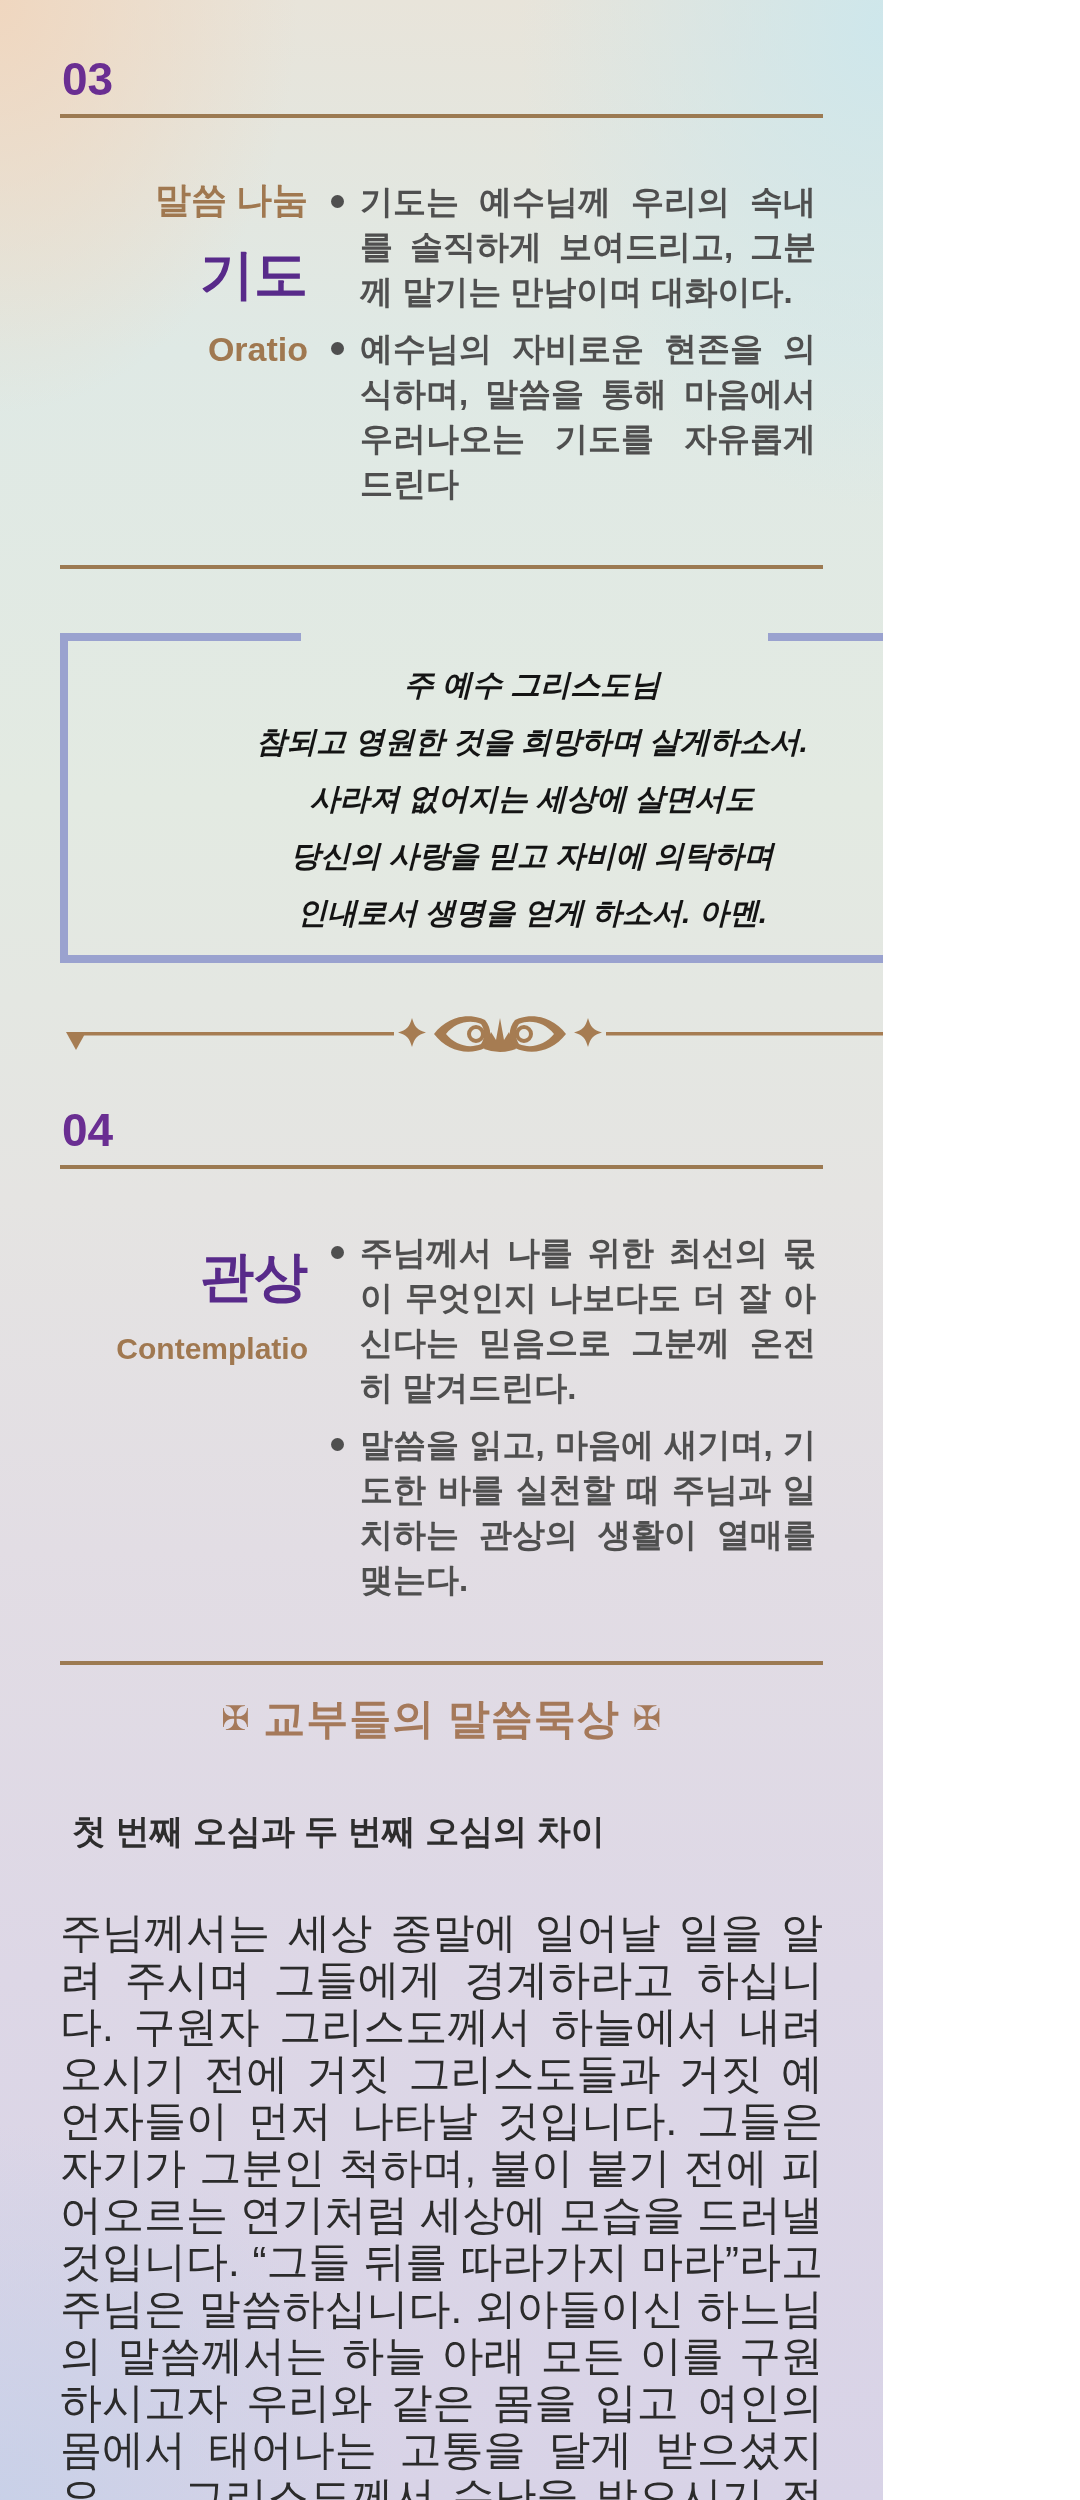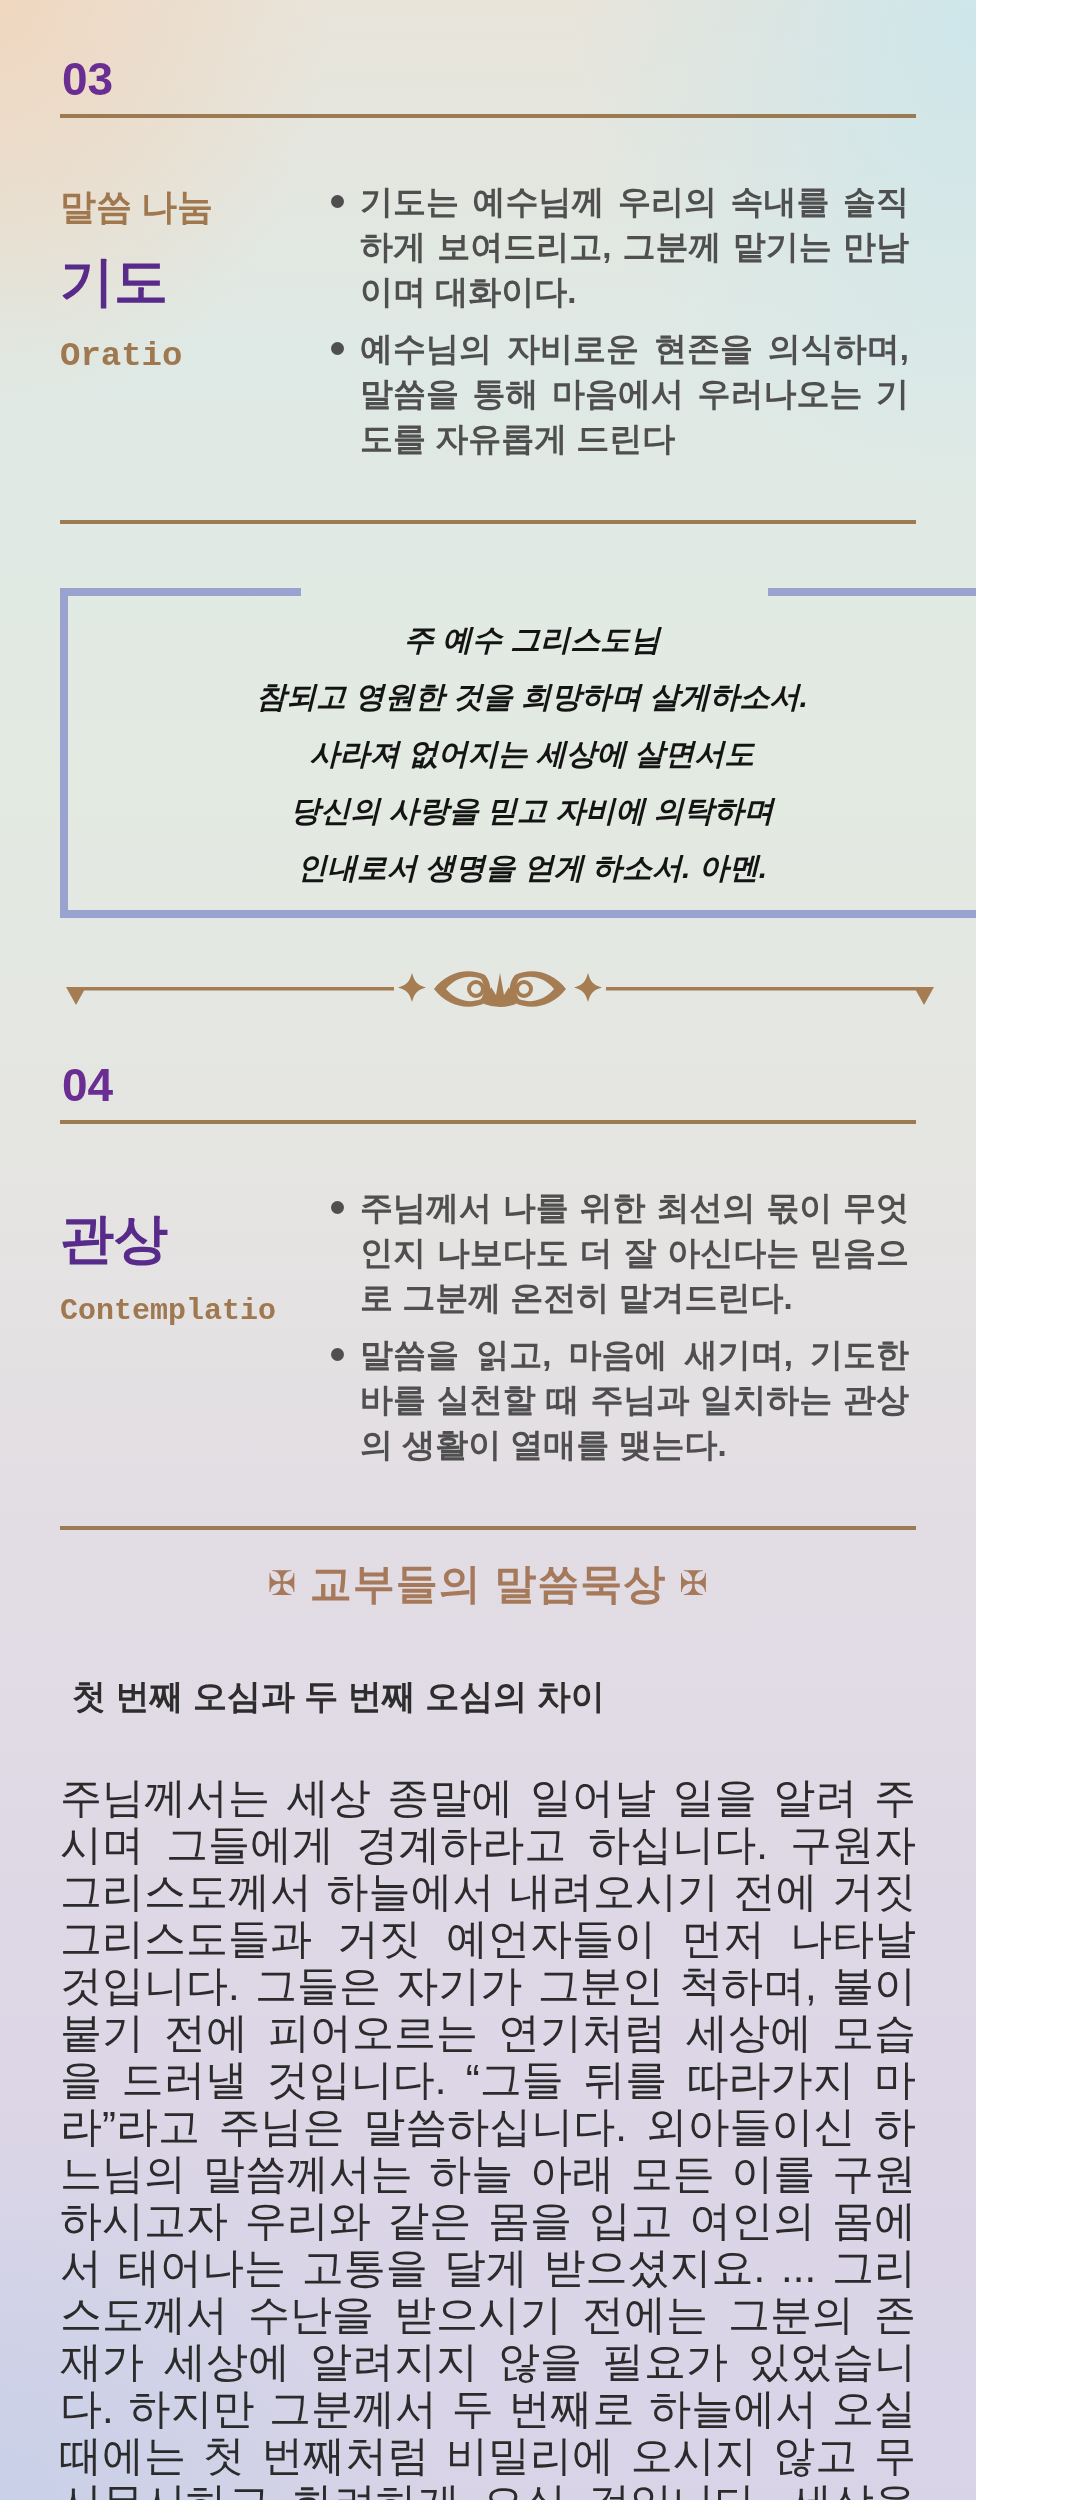--- a/index.html
+++ b/index.html
@@ -1,31 +1,31 @@
 <!DOCTYPE html>
 <html lang="ko"><head>
 <meta charset="utf-8">
 <style>
   html,body{margin:0;padding:0;}
   body{font-family:"Liberation Sans","DejaVu Sans",sans-serif;}
-  .page{position:relative;width:976px;height:2500px;box-sizing:border-box;
+  .page{position:relative;width:883px;height:2500px;box-sizing:border-box;
     padding:56px 60px 8px 60px;overflow:hidden;
     background:
       radial-gradient(ellipse 45% 22% at 0% 0%, rgba(240,214,190,.95), rgba(240,214,190,0) 75%),
       radial-gradient(ellipse 55% 26% at 100% 1%, rgba(203,231,237,.9), rgba(203,231,237,0) 75%),
       radial-gradient(ellipse 60% 20% at 0% 100%, rgba(198,208,232,.85), rgba(198,208,232,0) 75%),
       linear-gradient(to bottom,#e8e4da 0%,#dfe9e5 14%,#e3eae2 32%,#e5e4e2 48%,#e2dde4 62%,#ddd7e6 79%,#d8d3e7 100%);
   }
   .num{font-size:46px;font-weight:700;color:#6a2e92;line-height:1;margin:0 0 12px 2px;}
   .rule{height:4px;background:#9c7a52;border:0;margin:0;}
   .sec-row{display:flex;gap:16px;margin-top:54px;}
-  .labels{width:248px;flex:0 0 248px;text-align:left;padding-top:4px;margin-top:7px;}
+  .labels{width:248px;flex:0 0 248px;text-align:right;padding-top:4px;}
   .lab-top{font-family:"Liberation Serif","DejaVu Serif",serif;font-weight:700;font-size:36px;color:#a07850;}
   .lab-main{font-family:"Liberation Serif","DejaVu Serif",serif;font-weight:700;font-size:54px;color:#582a8a;margin-top:14px;}
-  .lab-latin{font-family:Liberation Mono, monospace;font-weight:700;font-size:34px;color:#a07850;margin-top:18px;}
+  .lab-latin{font-family:Liberation Sans, sans-serif;font-weight:700;font-size:34px;color:#a07850;margin-top:18px;}
   .bullets{list-style:none;margin:7px;padding:0;flex:1;}
   .bullets li{display:flex;gap:16px;font-size:33px;font-weight:600;color:#4f4f4f;line-height:45px;text-align:justify;margin-bottom:12px;}
   .dot{flex:0 0 13px;width:13px;height:13px;border-radius:50%;background:#4f4f4f;margin-top:16px;}
   .rule-after{margin-top:40px;}
   .prayer-box{position:relative;width:944px;height:330px;margin:64px auto 0 auto;box-sizing:border-box;
     display:flex;flex-direction:column;justify-content:center;text-align:center;}
   .prayer-box p{margin:0;font-size:30px;font-weight:700;color:#141414;line-height:57px;font-style:italic;}
   .pb{position:absolute;background:#9aa2cf;}
   .pb-l{left:0;top:0;bottom:0;width:8px;}
   .pb-r{right:0;top:0;bottom:0;width:8px;}

